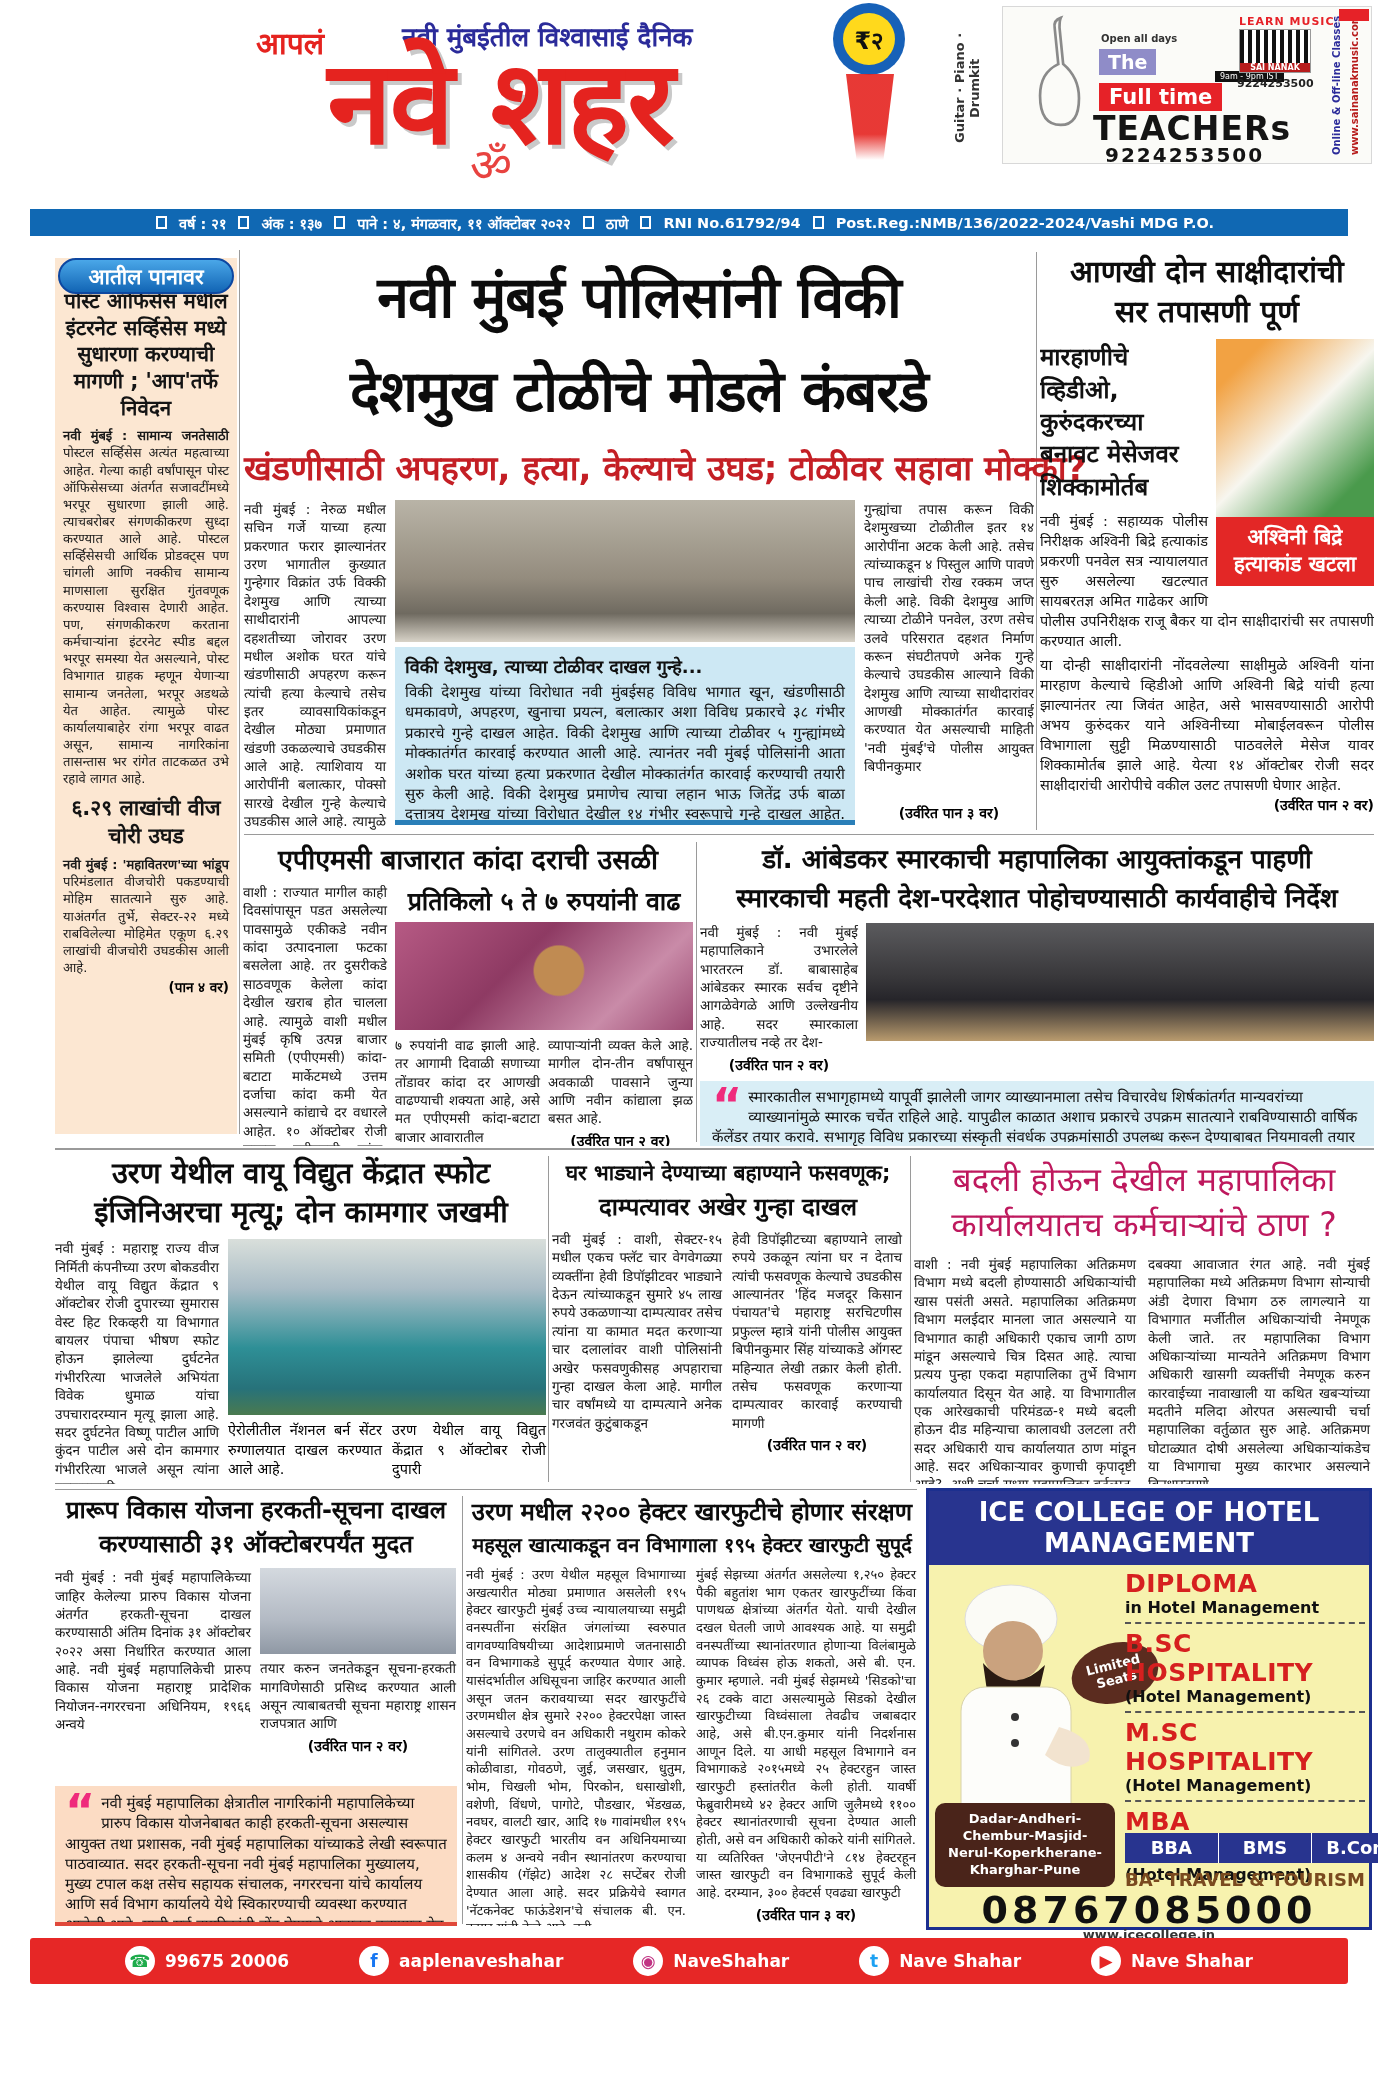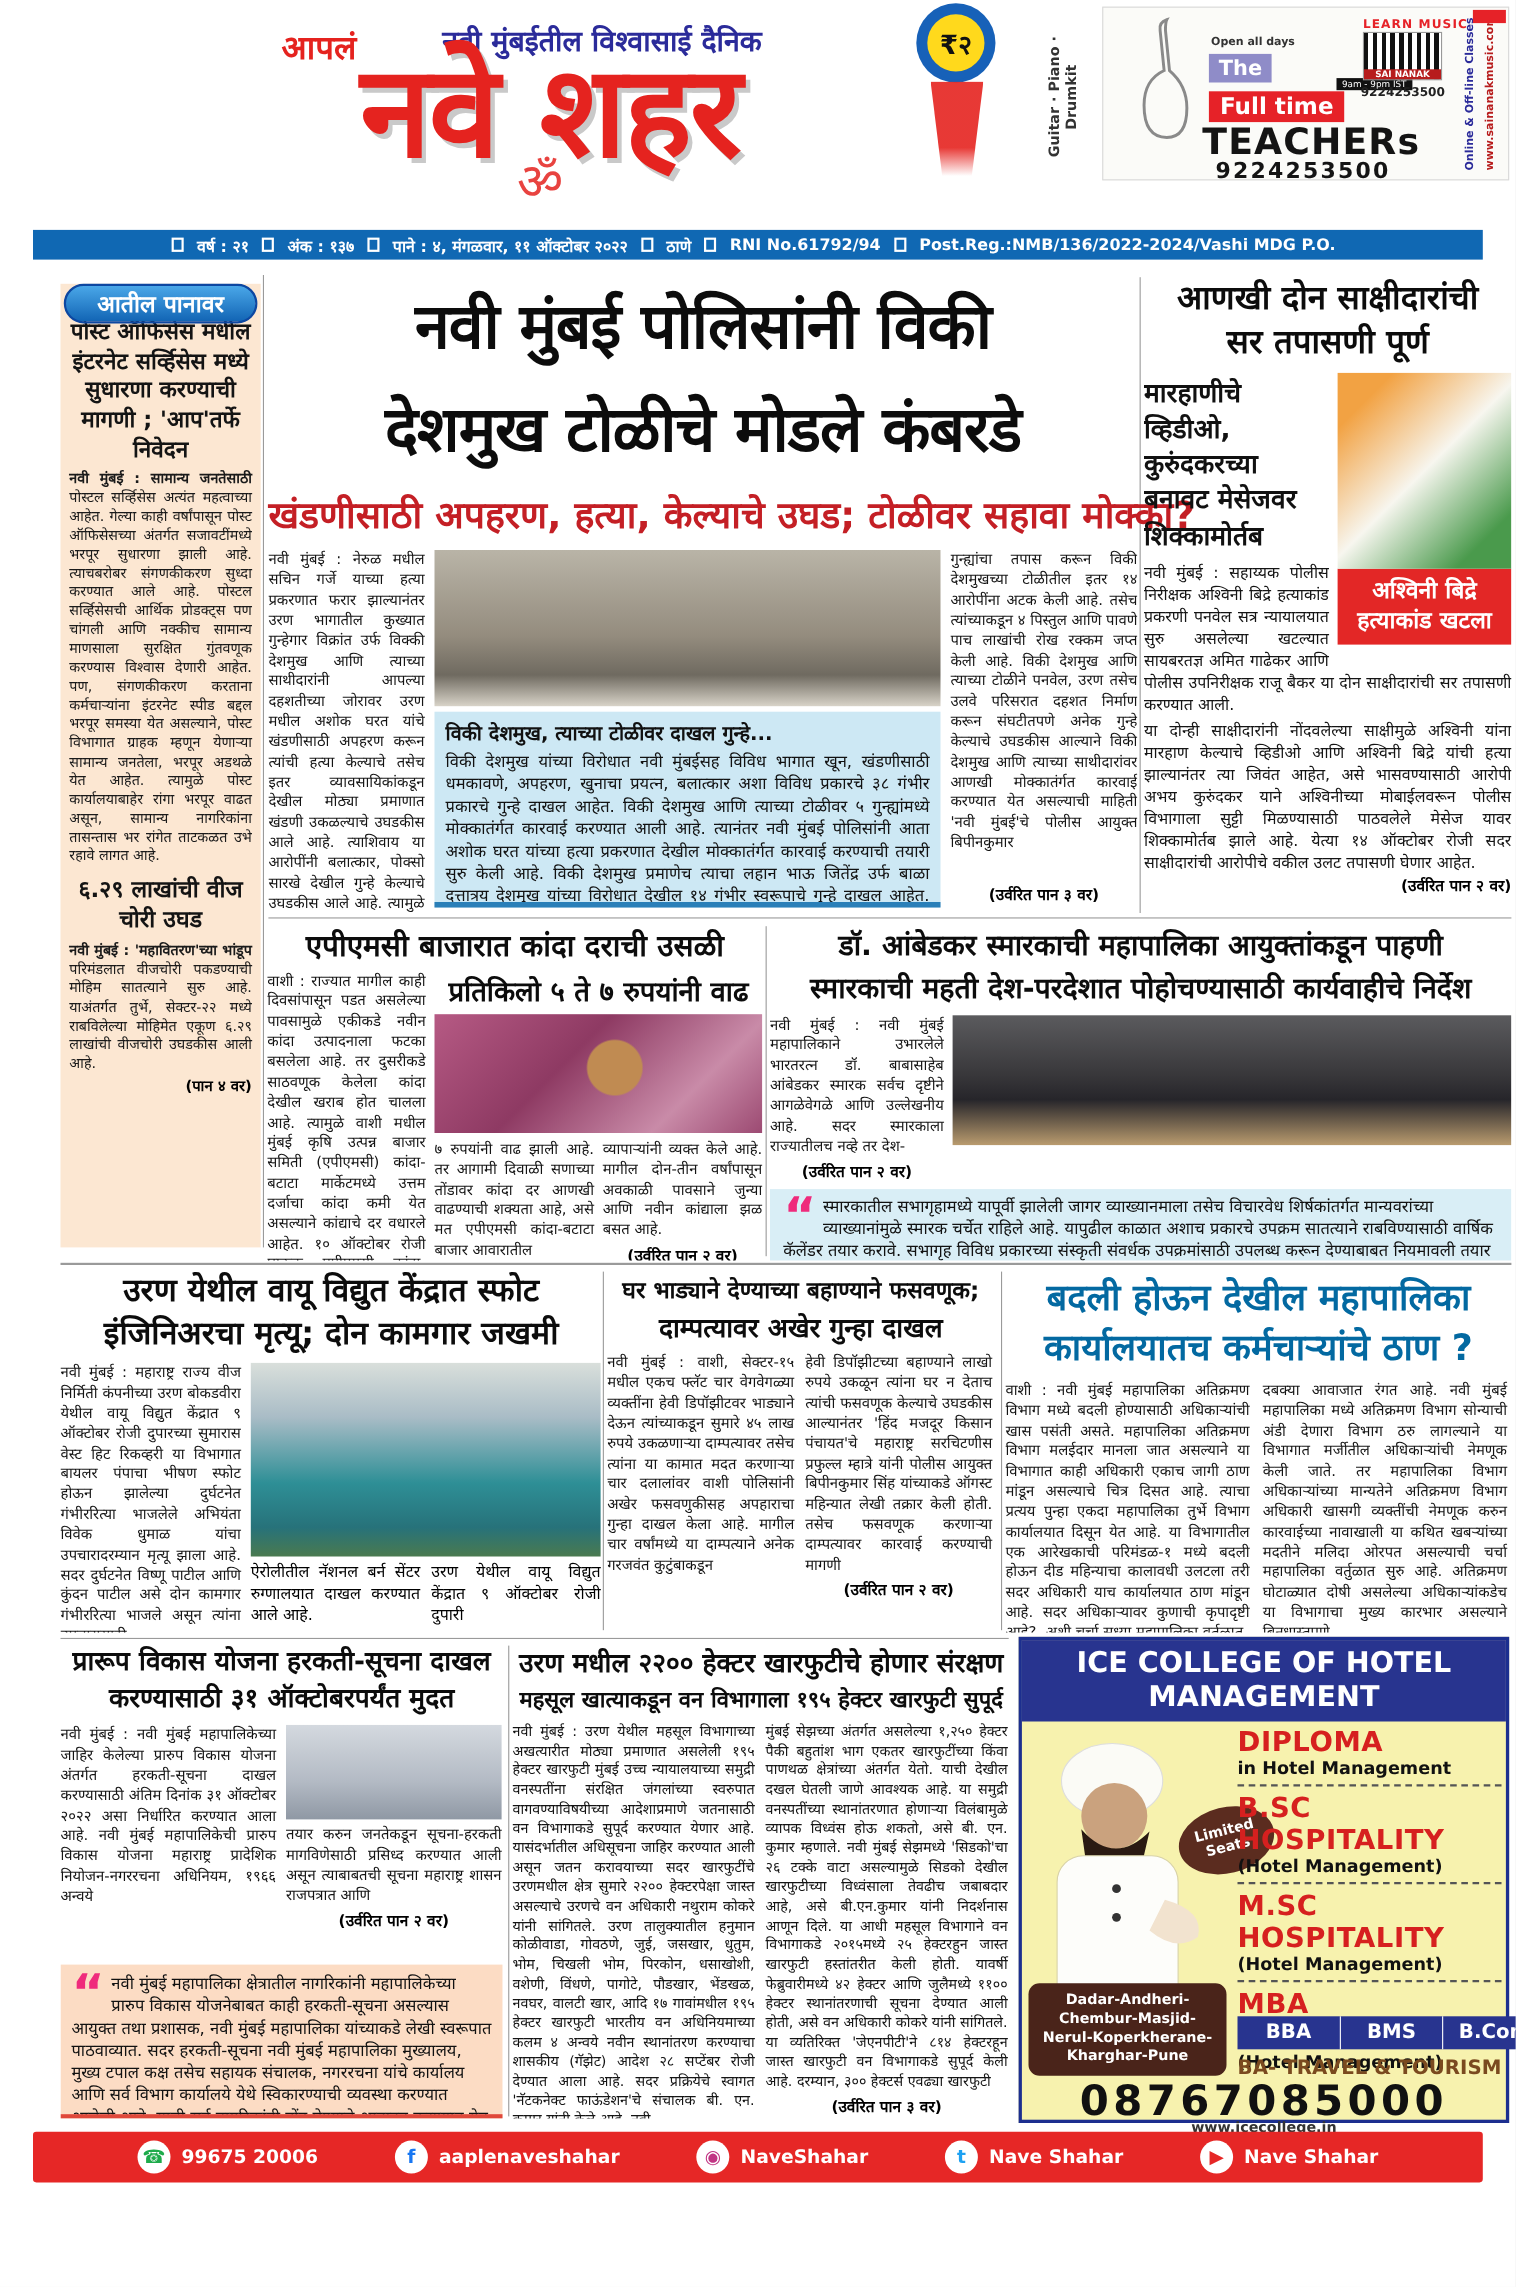--- a/index.html
+++ b/index.html
@@ -111,21 +111,21 @@
 
   
   .fraud { left:552px; top:1158px; width:352px; height:326px; overflow:hidden; }
   .fr-h1 { font-size:21px; font-weight:bold; text-align:center; color:#0c0c0c; white-space:nowrap; }
   .fr-h2 { font-size:24px; font-weight:bold; text-align:center; color:#0c0c0c; margin-top:3px; }
   .fr-cols { display:flex; gap:10px; margin-top:8px; }
   .fr-cols > div { width:170px; }
 
   
   .transfer { left:914px; top:1158px; width:460px; height:326px; overflow:hidden; }
-  .tr-h { font-size:33px; font-weight:bold; text-align:center; color:#0369a1; line-height:1.35; white-space:nowrap; }
+  .tr-h { font-size:33px; font-weight:normal; text-align:center; color:#be185d; line-height:1.35; white-space:nowrap; }
   .tr-cols { display:flex; gap:12px; margin-top:8px; }
   .tr-cols > div { width:222px; }
 
   
   .plan { left:55px; top:1494px; width:402px; height:432px; overflow:hidden; }
   .pl-h { font-size:24px; font-weight:bold; text-align:center; color:#0c0c0c; line-height:1.4; white-space:nowrap; }
   .pl-row { display:flex; gap:9px; margin-top:7px; height:212px; overflow:hidden; }
   .pl-row > div { width:196px; }
   .pl-photo { height:86px; background:linear-gradient(180deg,#d4d9df 0%,#b3bac4 60%,#8f98a4 100%); margin-bottom:5px; }
   .quote-box2 { margin-top:6px; background:#fcdcc4; border-bottom:4px solid #e0483a; padding:7px 10px; height:140px; overflow:hidden; }

